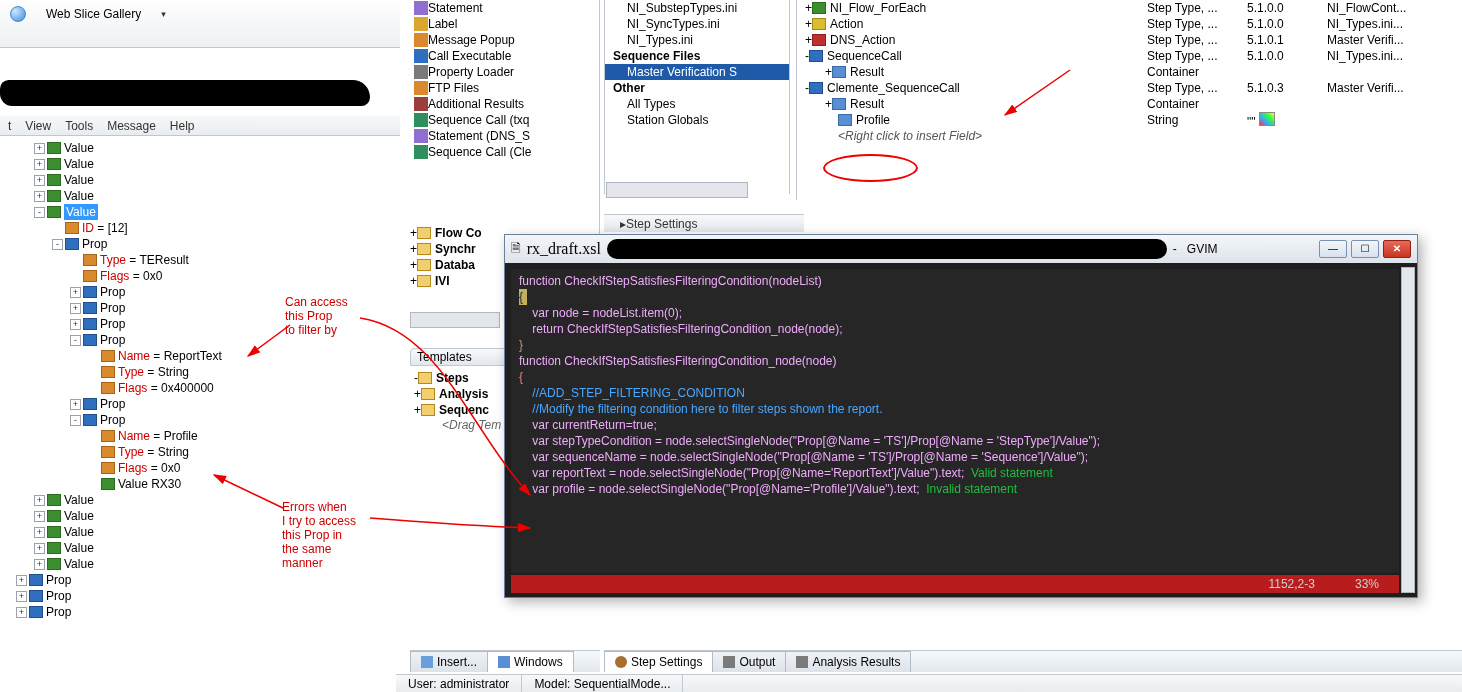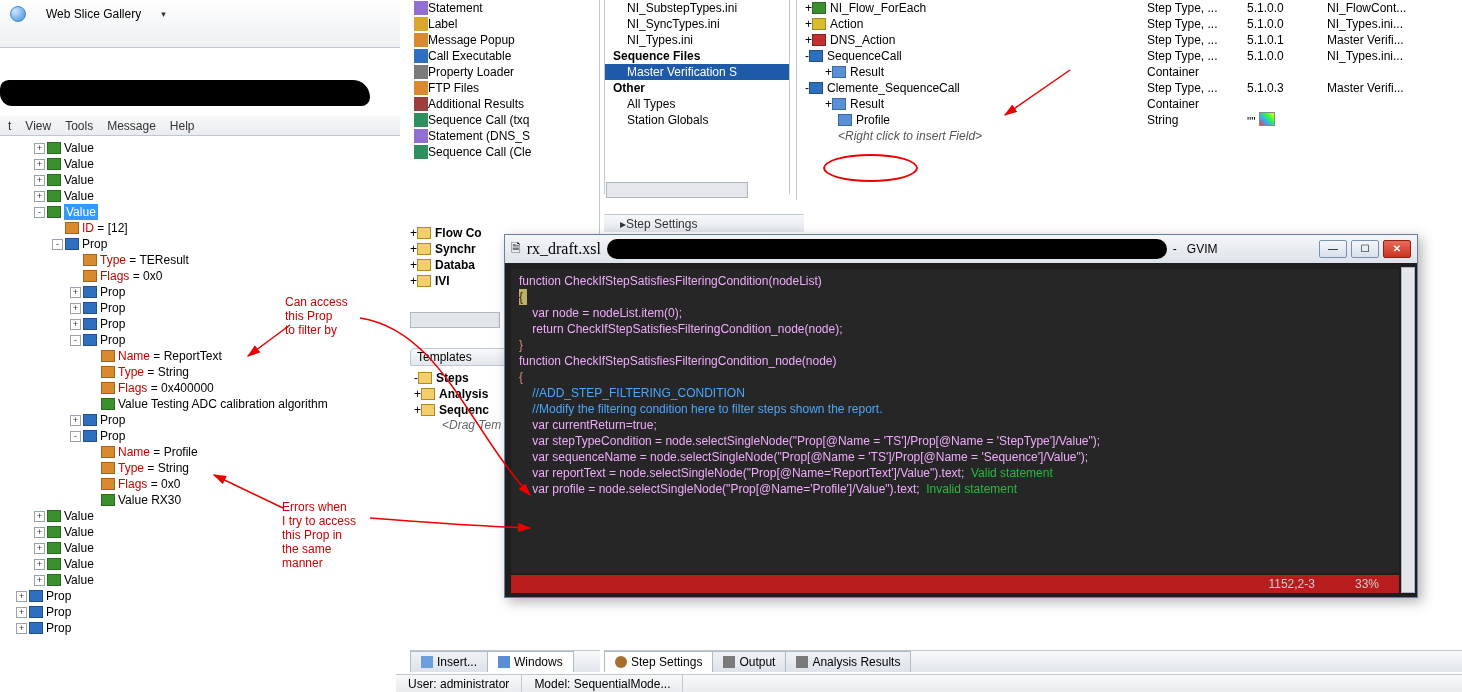--- a/index.html
+++ b/index.html
@@ -220,26 +220,20 @@
       <span class="ic ic-attr"></span>
       <span><span class="red">Type</span> = String</span>
     </div>
     <div class="row">
       <span class="ind" style="width: 84px;"></span>
       <span style="width: 13px; display: inline-block;"></span>
       <span class="ic ic-attr"></span>
       <span><span class="red">Flags</span> = 0x400000</span>
     </div>
     <div class="row">
-      <span class="ind" style="width: 84px;"></span>
-      <span style="width: 13px; display: inline-block;"></span>
-      <span class="ic ic-val"></span>
-      <span>Value Testing ADC calibration algorithm</span>
-    </div>
-    <div class="row">
       <span class="ind" style="width: 66px;"></span>
       <span class="exp">+</span>
       <span class="ic ic-prop"></span>
       <span>Prop</span>
     </div>
     <div class="row">
       <span class="ind" style="width: 66px;"></span>
       <span class="exp">-</span>
       <span class="ic ic-prop"></span>
       <span>Prop</span>

